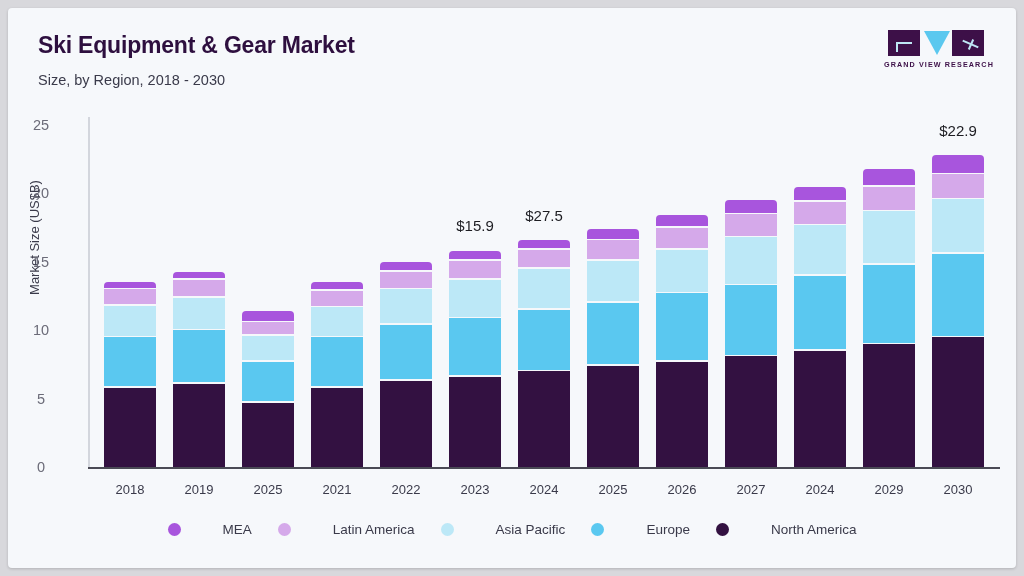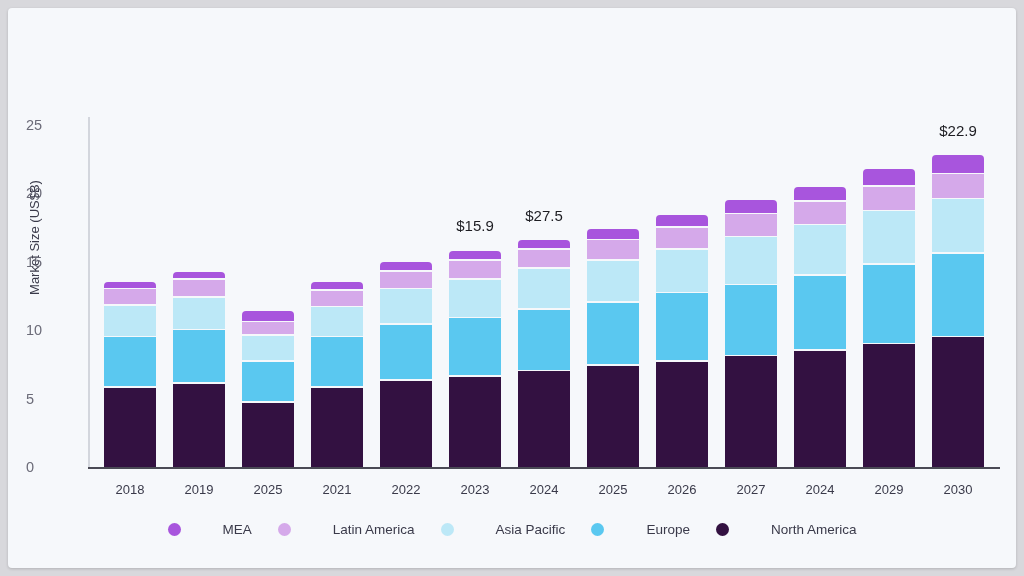--- a/index.html
+++ b/index.html
@@ -58,22 +58,22 @@
   }
 
   
   #plot{position:absolute;left:0;top:0;width:1008px;height:560px;}
   #ylabel{
     position:absolute;left:-64px;top:222px;width:180px;
     transform:rotate(-90deg);
     text-align:center;font-size:13px;color:#3a3a4a;white-space:nowrap;
   }
   .ytick{
-    position:absolute;right:8px;width:46px;
-    text-align:left;font-size:14.5px;color:#6b6b78;
+    position:absolute;right:16px;width:46px;
+    text-align:center;font-size:14.5px;color:#6b6b78;
     transform:translateY(-50%);
   }
   #yticks{position:absolute;left:26px;top:0;width:46px;height:560px;}
   #axis-line{
     position:absolute;left:80px;top:109px;width:2px;height:352px;
     background:#d3d6dd;
   }
   #base-line{
     position:absolute;left:80px;top:459px;width:912px;height:1.5px;
     background:#4a4a55;
@@ -102,20 +102,37 @@
     width:13px;height:13px;border-radius:50%;
     margin-right:7px;flex:none;
   }
   .legend-text{font-size:13.5px;color:#3a3a4a;white-space:nowrap;margin-left:35px;}
 </style>
 </head>
 <body>
 
 <div id="card">
 
+  <div id="header">
+    <div id="title">Ski Equipment &amp; Gear Market</div>
+    <div id="subtitle">Size, by Region, 2018 - 2030</div>
+
+    <div id="logo">
+      <div id="logo-marks">
+        <div class="logo-block" id="logo-block-left"></div>
+        <div class="logo-notch" id="notch-l1"></div>
+        <div class="logo-notch" id="notch-l2"></div>
+        <div id="logo-tri"></div>
+        <div class="logo-block" id="logo-block-right"></div>
+        <div class="logo-notch" id="notch-r1"></div>
+        <div class="logo-notch" id="notch-r2"></div>
+      </div>
+      <div id="logo-text">GRAND VIEW RESEARCH</div>
+    </div>
+  </div>
 
   <div id="plot">
     <div id="ylabel">Market Size (US$B)</div>
     <div id="yticks">
         <div class="ytick" style="top: 459px;">0</div>
         <div class="ytick" style="top: 390.6px;">5</div>
         <div class="ytick" style="top: 322.2px;">10</div>
         <div class="ytick" style="top: 253.8px;">15</div>
         <div class="ytick" style="top: 185.4px;">20</div>
         <div class="ytick" style="top: 117px;">25</div>

